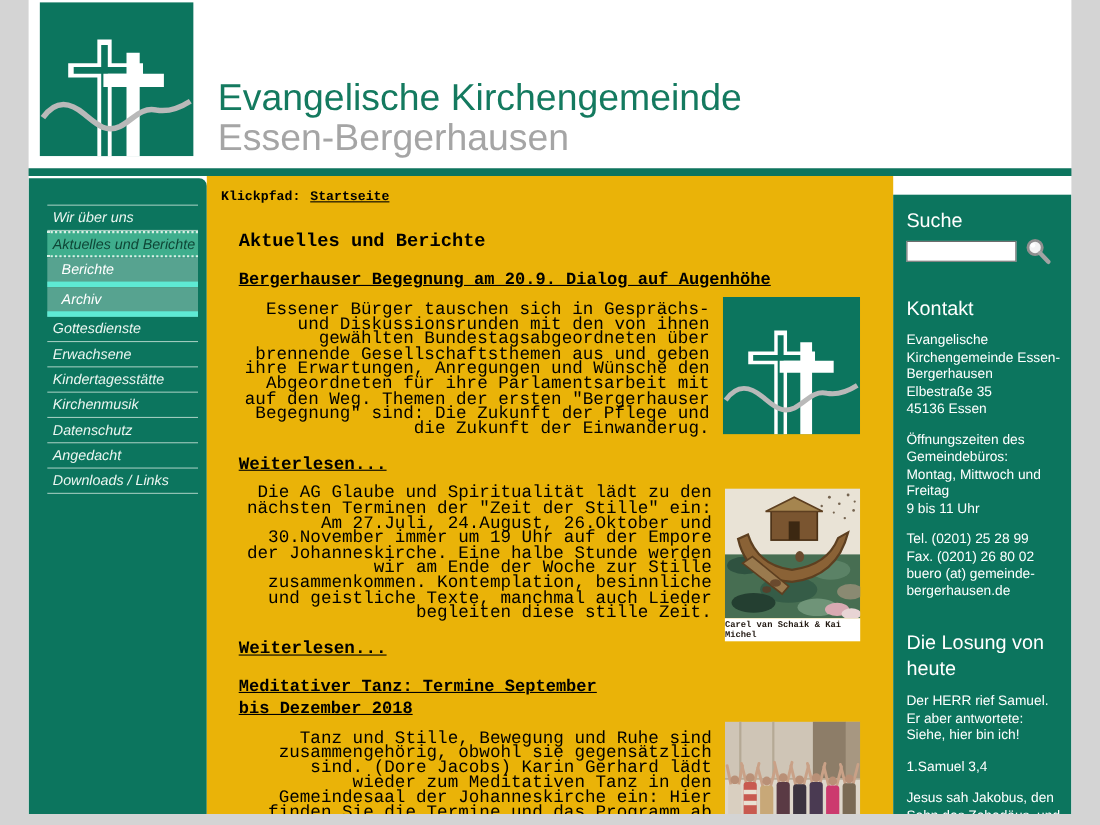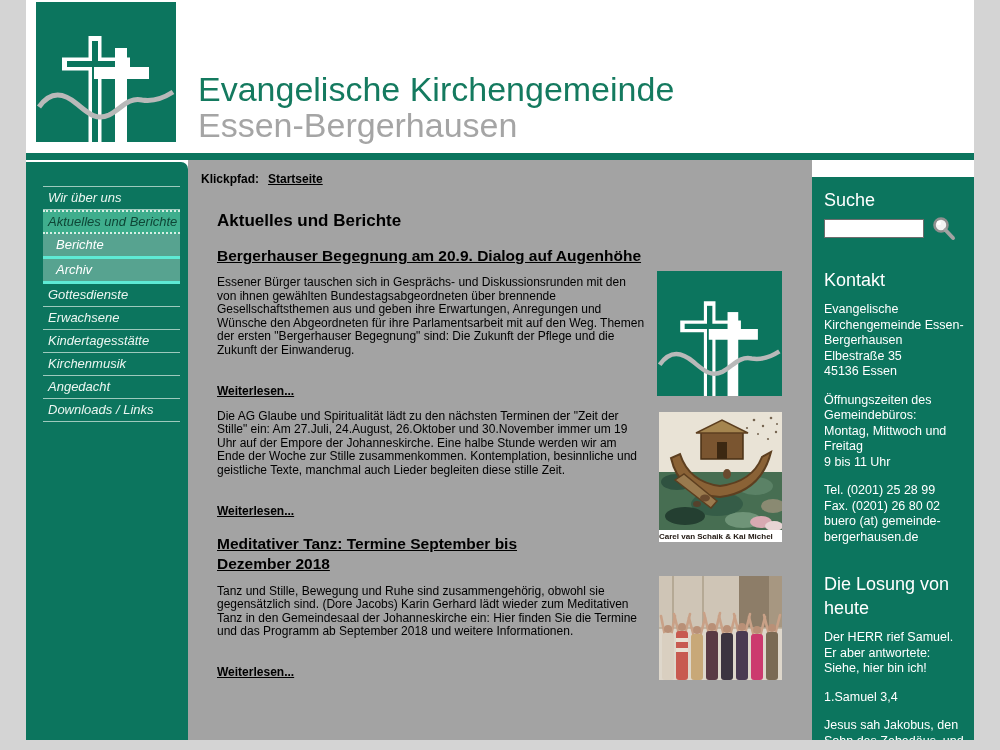--- a/index.html
+++ b/index.html
@@ -28,35 +28,35 @@
   .title-line2{color:var(--title-gray,#a5a5a5);}
   .green-bar{height:7px;background:var(--green-dark,#0c755e);}
   
   .columns{display:flex;height:580px;background:#fff;align-items:stretch;overflow:hidden;}
   
   .sidebar-left{width:162px;flex:none;background:var(--green-dark,#0c755e);margin-top:2px;border-radius:0 7px 0 0;}
   .sidebar-left ul{list-style:none;margin:24px 8px 0 17px;padding:0;font-style:italic;}
   .nav-item{font-size:13px;color:#ecf6f1;padding:4px 2px 5px 5px;border-bottom:1px solid #9ecabd;cursor:pointer;line-height:13px;}
   .nav-item:first-child{border-top:1px solid #9ecabd;}
   .nav-item.active{background:var(--green-active,#3fae8d);color:#0e4636;border-top:2px dotted #d8efe5;border-bottom:2px dotted #d8efe5;padding-top:3px;padding-bottom:4px;}
-  .nav-item.sub{background:var(--green-sub,#57a390);color:#ffffff;padding-left:13px;border-bottom:3px solid #5eead4;}
-  
-  .main{flex:1;min-width:0;background:#a3a3a3;padding:12px 0 0 13px;}
+  .nav-item.sub{background:var(--green-sub,#57a390);color:#ffffff;padding-left:13px;border-bottom:5px solid #5eead4;}
+  
+  .main{flex:1;min-width:0;background:#eab308;padding:12px 0 0 13px;font-family:Liberation Mono, monospace;}
   .breadcrumb{font-size:12px;font-weight:bold;}
   .breadcrumb a{color:#000;margin-left:9px;text-decoration:underline;cursor:pointer;}
   .content{margin-left:16px;}
   .page-title{font-size:17px;font-weight:bold;margin:25px 0 0;}
   .article h2{font-size:15.5px;font-weight:bold;margin:15px 0 0;line-height:19px;}
   .article h2.narrow{max-width:345px;line-height:20px;}
   .article h2 a{color:#000;text-decoration:underline;cursor:pointer;}
   .art-fig{float:right;margin:2px 30px 12px 12px;}
   .art-fig svg{display:block;}
   .art-fig figcaption{background:#fff;font-size:8px;font-weight:bold;color:#201710;text-align:left;padding:2px 0 1px;width:123px;}
-  .article p{font-size:12px;line-height:13.6px;margin:11px 0 0;}
-  .more{display:inline-block;margin-top:26px;font-size:12px;font-weight:bold;color:#000;text-decoration:underline;cursor:pointer;}
+  .article p{font-size:16px;line-height:13.6px;margin:11px 0 0;text-align:right;}
+  .more{display:inline-block;margin-top:16px;font-size:16px;font-weight:bold;color:#000;text-decoration:underline;cursor:pointer;}
   
   .sidebar-right{width:162px;flex:none;background:var(--green-dark,#0c755e);margin-top:17px;color:#fff;padding:7px 10px 0 12px;}
   .sb-search-title{font-size:18px;font-weight:normal;margin:6px 0 5px;}
   .search-row{display:flex;align-items:center;}
   .search-input{width:100px;height:19px;border:1px solid #6d6d6d;font-size:12px;padding:1px 3px;background:#fff;}
   .mag-btn{background:none;border:none;padding:0;margin-left:7px;cursor:pointer;line-height:0;}
   .sb-head{font-size:18px;font-weight:normal;margin:27px 0 10px;line-height:24px;}
   .sb-text{font-size:12.5px;line-height:15.5px;margin:0 0 13px;white-space:pre-line;}
   .hidden-defs{position:absolute;width:0;height:0;overflow:hidden;}
 </style>
@@ -105,20 +105,21 @@
     <nav class="sidebar-left">
       <ul>
           <li class="nav-item"><span>Wir über uns</span></li>
           <li class="nav-item active"><span>Aktuelles und Berichte</span></li>
           <li class="nav-item sub"><span>Berichte</span></li>
           <li class="nav-item sub"><span>Archiv</span></li>
           <li class="nav-item"><span>Gottesdienste</span></li>
           <li class="nav-item"><span>Erwachsene</span></li>
           <li class="nav-item"><span>Kindertagesstätte</span></li>
           <li class="nav-item"><span>Kirchenmusik</span></li>
+          <li class="nav-item"><span>Datenschutz</span></li>
           <li class="nav-item"><span>Angedacht</span></li>
           <li class="nav-item"><span>Downloads / Links</span></li>
         </ul>
     </nav>
 
     <div class="main">
       <div class="breadcrumb">
         <span>Klickpfad:</span><a>Startseite</a>
       </div>
 

